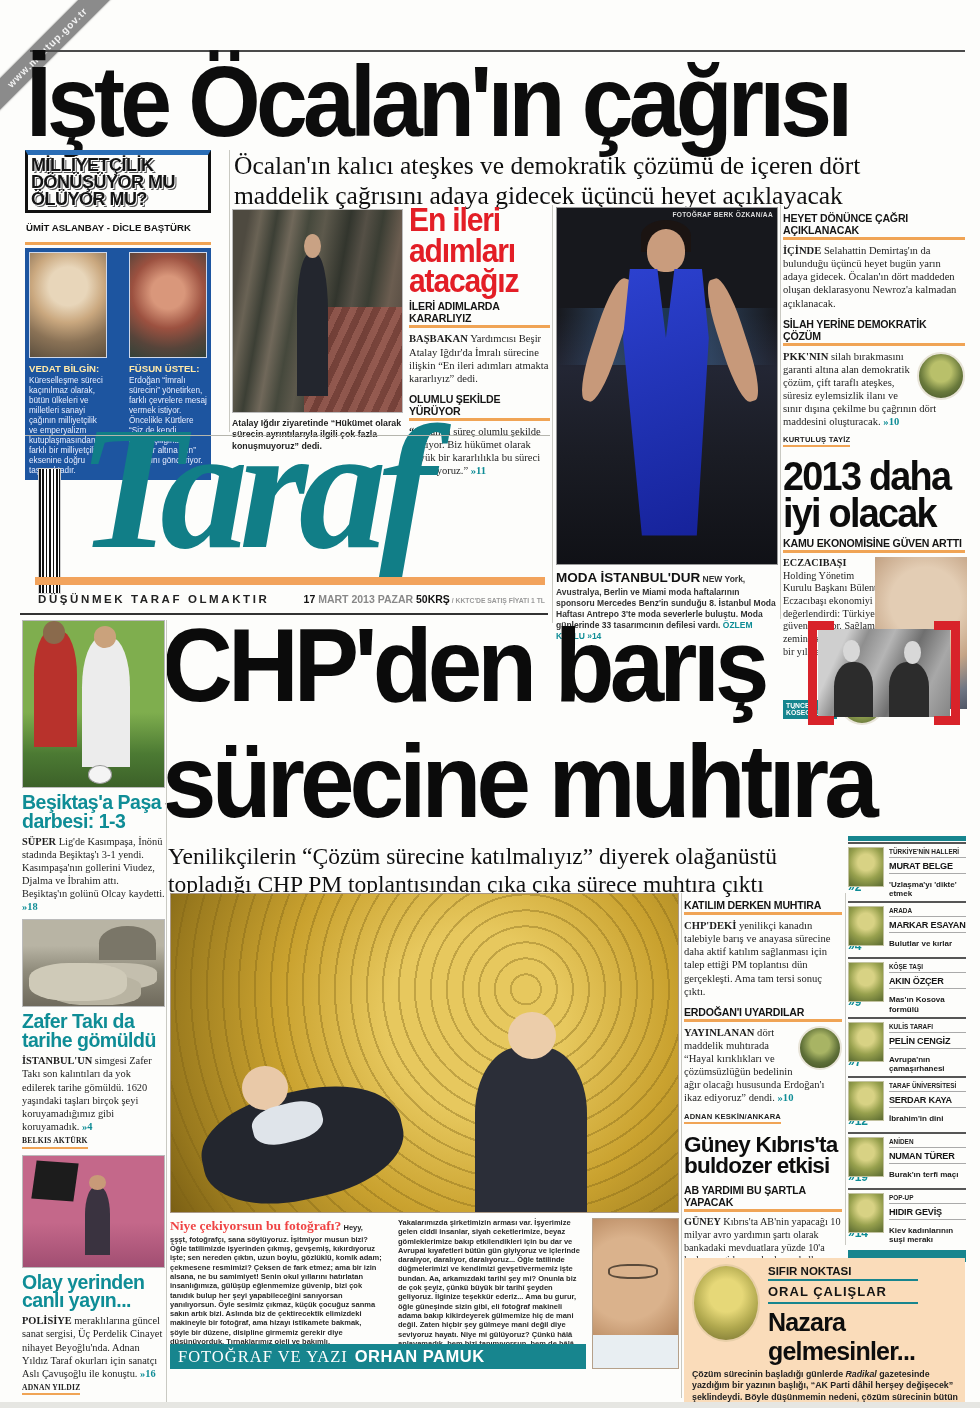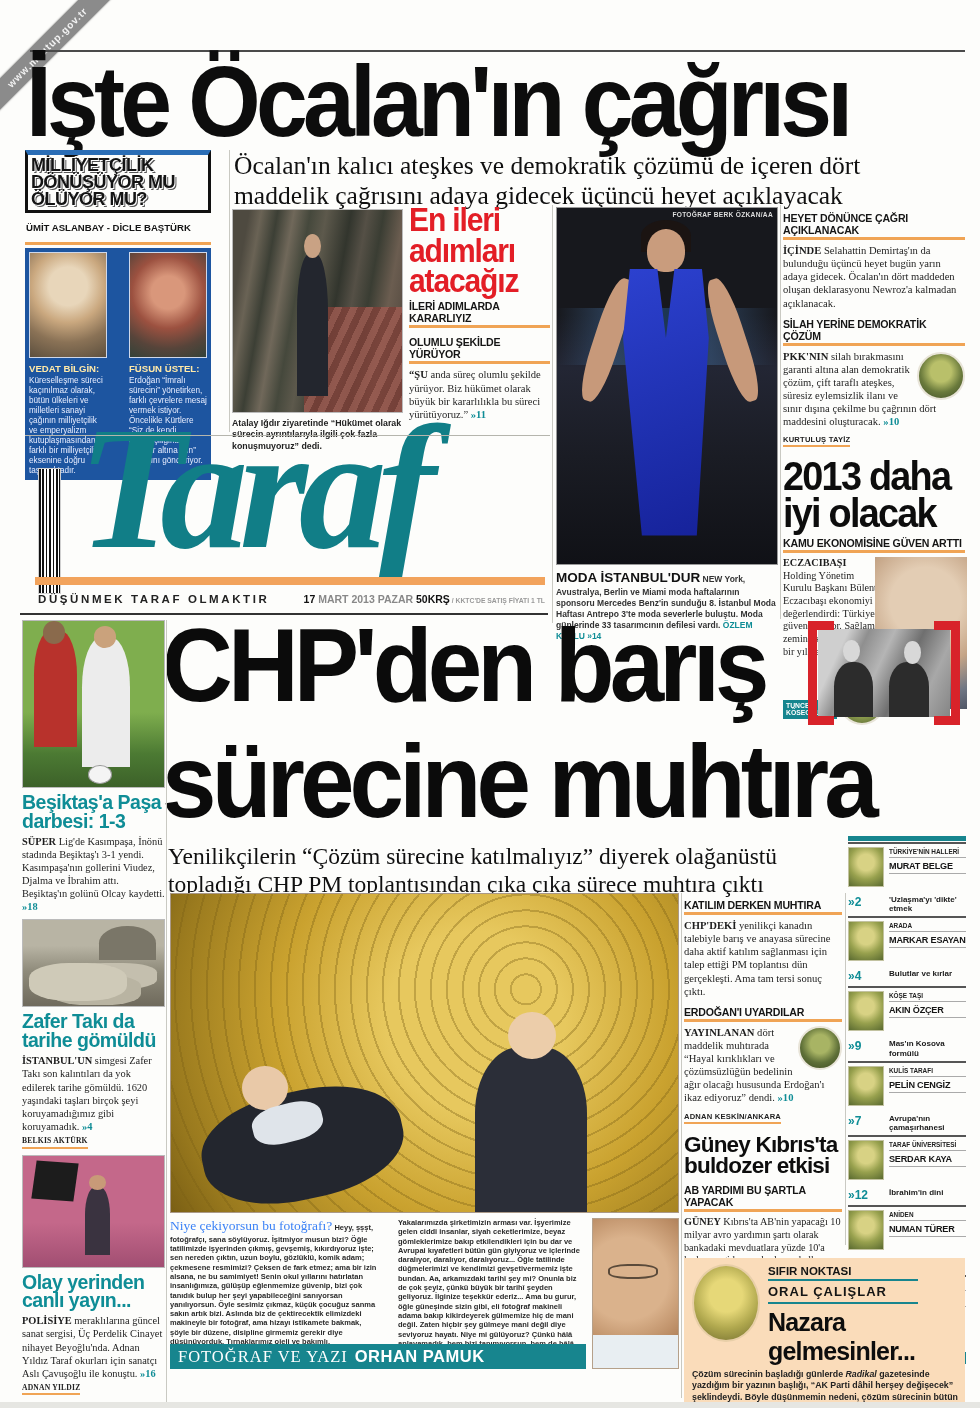--- a/index.html
+++ b/index.html
@@ -137,21 +137,21 @@
   .gold-orn{position:absolute;inset:0;
      background:repeating-radial-gradient(circle at 70% 30%,transparent 0 14px,rgba(122,95,20,.35) 14px 16px);}
   .gold-fig1{position:absolute;left:6%;bottom:4%;width:40%;height:34%;border-radius:45%;background:#23262e;transform:rotate(-12deg);}
   .gold-head1{position:absolute;left:14%;bottom:32%;width:9%;height:14%;border-radius:50%;background:#e9c9a8;}
   .gold-fig2{position:absolute;right:18%;bottom:0;width:22%;height:52%;border-radius:40% 40% 0 0;background:#2b2e38;}
   .gold-head2{position:absolute;right:24%;bottom:48%;width:9.5%;height:15%;border-radius:50%;background:#eccdaa;}
   .gold-shirt1{position:absolute;left:16%;bottom:22%;width:14%;height:12%;border-radius:40%;background:#dfe4ea;transform:rotate(-14deg);}
   .pam-col{top:1218px;font-size:7.5px;font-weight:600;line-height:1.24;color:#2a2a2a;}
   .pam-col1{left:170px;width:212px;}
   .pam-col2{left:398px;width:188px;}
-  .pam-lead{font-family:"Liberation Serif",serif;font-size:13.5px;font-weight:400;color:#3b82f6;}
+  .pam-lead{font-family:"Liberation Serif",serif;font-size:13.5px;font-weight:700;color:#ef4444;}
   .pam-photo{left:592px;top:1218px;width:87px;height:151px;border:1px solid #b09;border-color:#b5a08a;overflow:hidden;
      background:radial-gradient(circle at 40% 40%,#dab28c 0 40%,#b98a62 70%,#8a5f42);}
   .pam-glass{position:absolute;left:18%;top:30%;width:58%;height:10%;border:2px solid #5a4a3a;border-radius:40%;background:transparent;}
   .pam-shirt{position:absolute;left:0;bottom:0;width:100%;height:22%;background:#e8eef2;}
   .pam-banner{left:170px;top:1344px;width:416px;height:25px;background:#17858e;color:#fff;
      display:flex;align-items:center;padding-left:8px;gap:7px;}
   .pam-banner .b1{font-family:"Liberation Serif",serif;font-size:16.5px;letter-spacing:1px;}
   .pam-banner .b2{font-size:16.5px;font-weight:800;letter-spacing:0.5px;}
 
   
@@ -161,21 +161,21 @@
   .kibris-h{font-size:22.5px;font-weight:800;letter-spacing:-0.8px;line-height:0.95;margin:10px 0 2px;color:#0d0d0d;}
 
   
   .cols{left:848px;top:836px;width:118px;}
   .cols-top{height:5px;background:#17858e;margin-bottom:1px;}
   .col-entry{border-top:2px solid #555;padding:2px 0 3px;position:relative;min-height:56px;}
   .col-photo{position:absolute;left:0;top:3px;width:36px;height:40px;border:1px solid #cac;border-color:#c2c2a0;
      background:radial-gradient(circle at 50% 38%,#d8d284 0 28%,#98a14e 58%,#5a6a30);}
   .col-label{margin-left:41px;font-size:6.4px;font-weight:800;color:#222;border-bottom:1px solid #aaa;padding:2px 0;}
   .col-name{margin-left:41px;font-size:9.1px;font-weight:800;padding:3px 0 2px;border-bottom:1px solid #aaa;letter-spacing:-0.2px;}
-  .col-row{display:flex;margin-top:21px;}
+  .col-row{display:flex;margin-top:6px;}
   .col-page{color:#0f8d96;font-weight:800;font-size:12px;width:41px;}
   .col-title{font-size:8px;font-weight:800;flex:1;line-height:1.15;color:#1a1a1a;}
   .cols-bot{height:12px;background:#17858e;margin-top:2px;}
 
   
   .sifir{left:684px;top:1258px;width:281px;height:165px;background:#fadcba;padding:5px 7px 5px 84px;position:absolute;}
   .sifir-photo{position:absolute;left:8px;top:6px;width:68px;height:78px;border-radius:50%;
      background:radial-gradient(circle at 50% 40%,#e6d878 0 30%,#b0a84e 60%,#6f6a2e);border:2px solid #e8cfa8;}
   .sifir-label{font-size:11.5px;font-weight:800;border-bottom:2px solid #17858e;padding:2px 0;width:150px;}
   .sifir-author{font-size:13px;font-weight:800;letter-spacing:1px;border-bottom:2px solid #17858e;padding:3px 0;width:150px;}
@@ -220,20 +220,21 @@
 
   <div class="abs atalay-photo" data-name="atalay-visit-photo">
     <div class="atalay-path" data-name="atalay-photo-pavement"></div>
     <div class="atalay-suit" data-name="atalay-photo-figure"></div>
     <div class="atalay-head" data-name="atalay-photo-head"></div>
   </div>
   <div class="abs atalay-cap" data-name="atalay-photo-caption">Atalay Iğdır ziyaretinde “Hükümet olarak sürecin ayrıntılarıyla ilgili çok fazla konuşmuyoruz” dedi.</div>
   <div class="abs atalay-col" data-name="atalay-story">
     <div class="atalay-h" data-name="atalay-headline">En ileri adımları atacağız</div>
     <div class="sec-h" data-name="atalay-section1-header">İLERİ ADIMLARDA KARARLIYIZ</div>
+    <div class="body-t" data-name="atalay-section1-body"><b data-name="atalay-s1-lead">BAŞBAKAN</b><span data-name="atalay-s1-text"> Yardımcısı Beşir Atalay Iğdır'da İmralı sürecine ilişkin “En ileri adımları atmakta kararlıyız” dedi.</span></div>
     <div class="sec-h" data-name="atalay-section2-header">OLUMLU ŞEKİLDE YÜRÜYOR</div>
     <div class="body-t" data-name="atalay-section2-body"><b data-name="atalay-s2-lead">“ŞU</b><span data-name="atalay-s2-text"> anda süreç olumlu şekilde yürüyor. Biz hükümet olarak büyük bir kararlılıkla bu süreci yürütüyoruz.” </span><b class="ref" data-name="atalay-page-ref">»11</b></div>
   </div>
 
   <div class="abs moda-photo" data-name="fashion-week-photo">
     <div class="moda-glow" data-name="runway-lights"></div>
     <div class="moda-hair" data-name="model-hair"></div>
     <div class="moda-head" data-name="model-face"></div>
     <div class="moda-arm-l" data-name="model-arm-left"></div>
     <div class="moda-arm-r" data-name="model-arm-right"></div>

